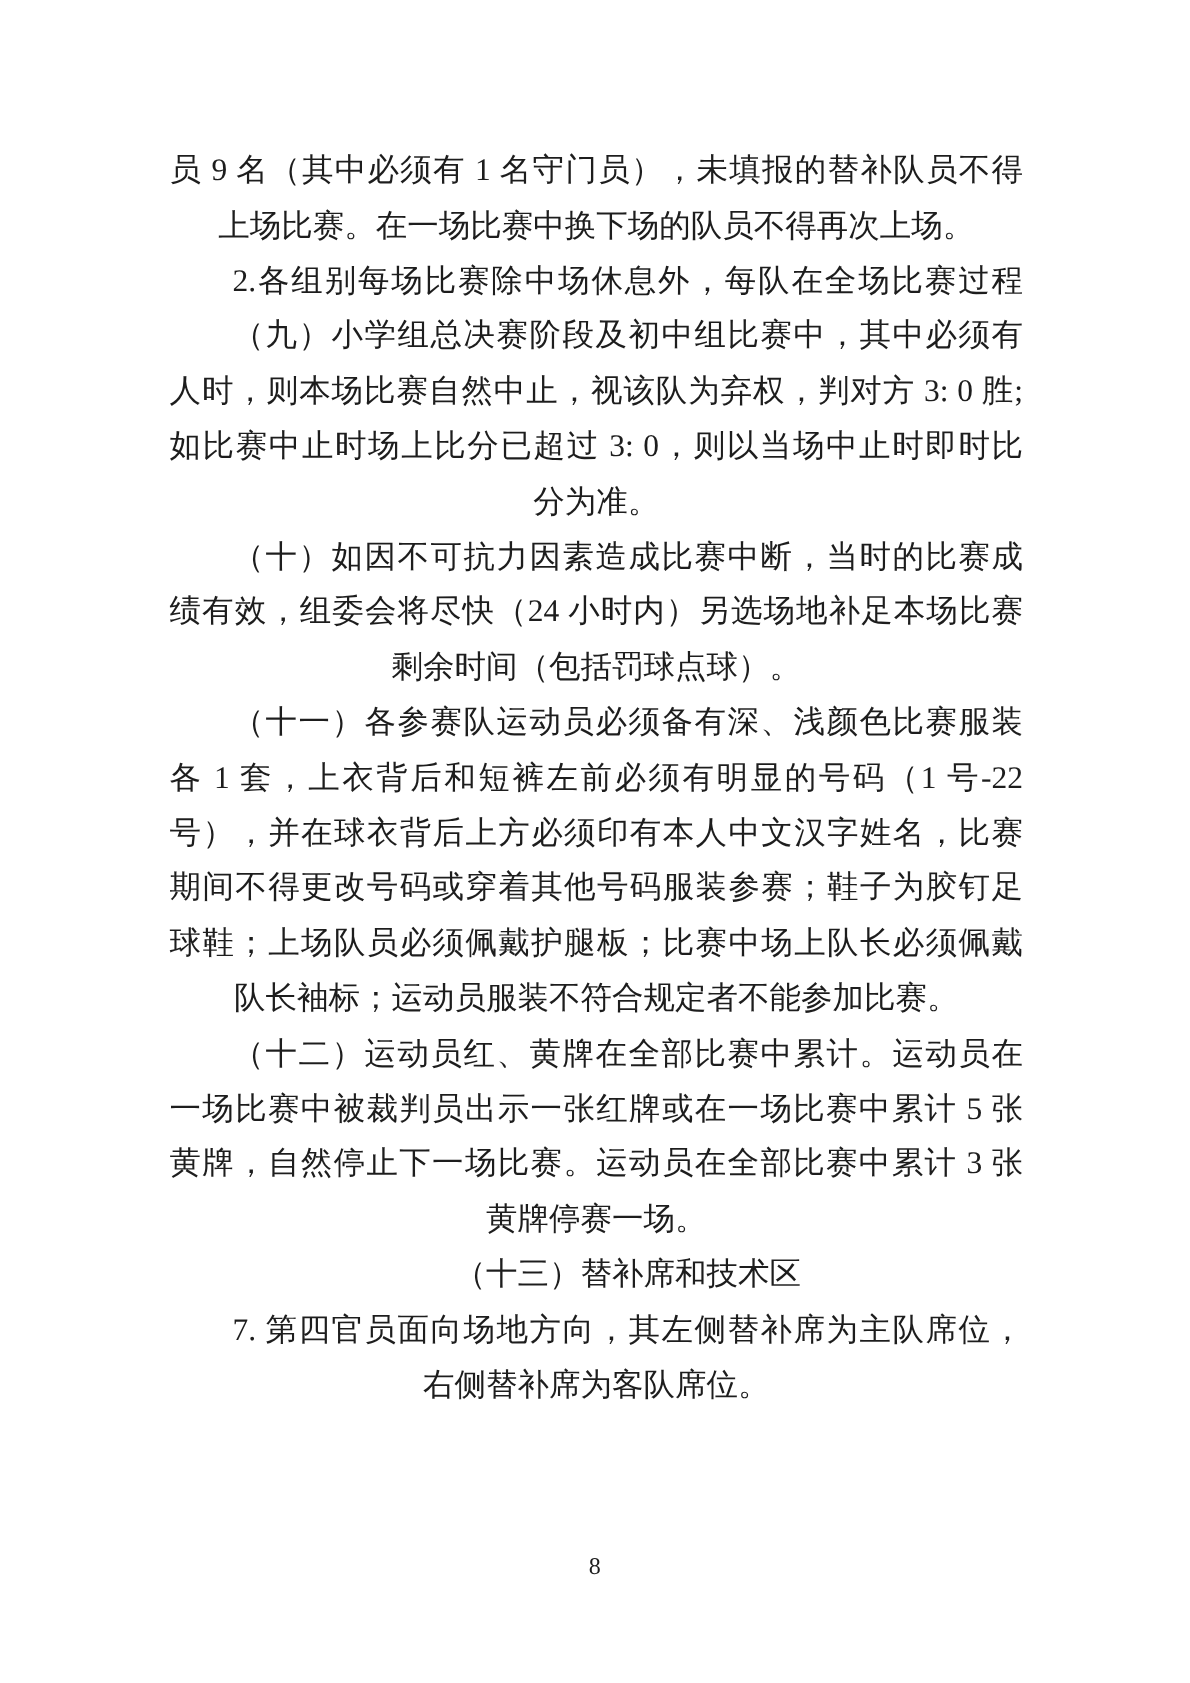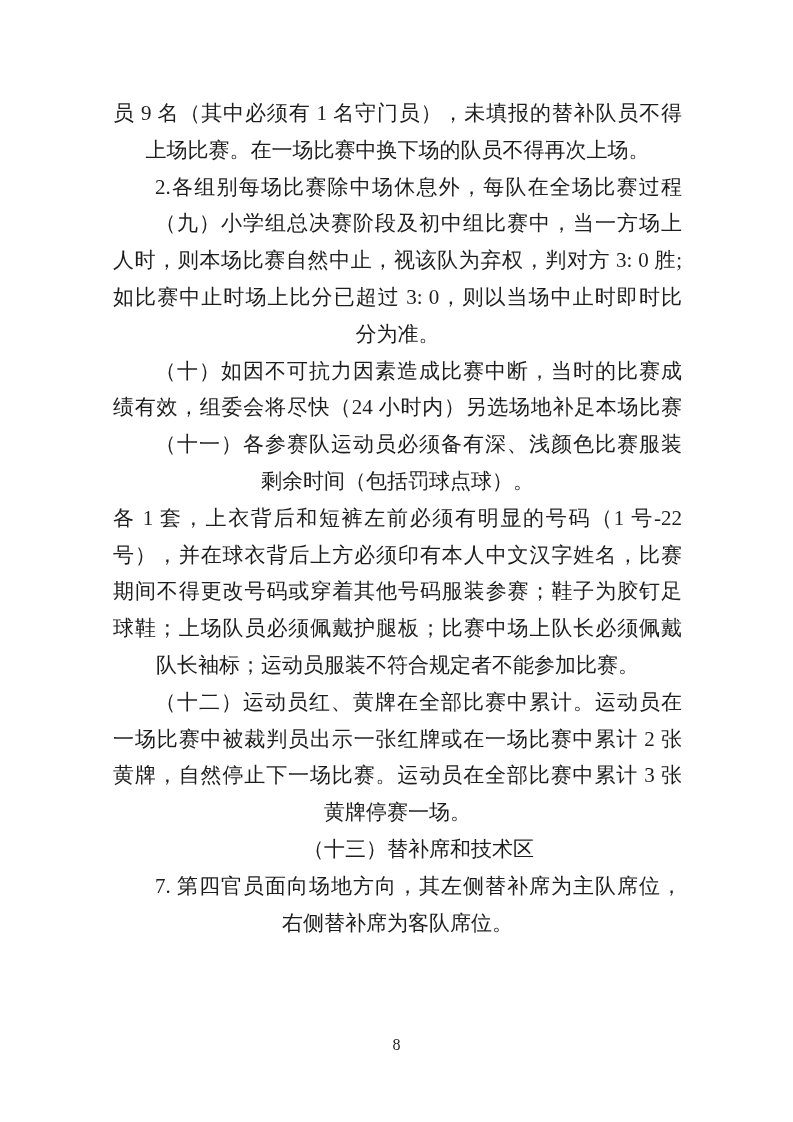--- a/index.html
+++ b/index.html
@@ -48,35 +48,35 @@
   }
 </style>
 </head>
 <body>
 
 <div class="page">
   <div class="text-block">
       <div class="line justify">员 9 名（其中必须有 1 名守门员），未填报的替补队员不得</div>
       <div class="line">上场比赛。在一场比赛中换下场的队员不得再次上场。</div>
       <div class="line indent justify">2.各组别每场比赛除中场休息外，每队在全场比赛过程</div>
-      <div class="line indent justify">（九）小学组总决赛阶段及初中组比赛中，当一方场上</div>
+      <div class="line indent justify">（九）小学组总决赛阶段及初中组比赛中，其中必须有</div>
       <div class="line justify">人时，则本场比赛自然中止，视该队为弃权，判对方 3: 0 胜;</div>
       <div class="line justify">如比赛中止时场上比分已超过 3: 0，则以当场中止时即时比</div>
       <div class="line">分为准。</div>
       <div class="line indent justify">（十）如因不可抗力因素造成比赛中断，当时的比赛成</div>
       <div class="line justify">绩有效，组委会将尽快（24 小时内）另选场地补足本场比赛</div>
+      <div class="line">剩余时间（包括罚球点球）。</div>
       <div class="line indent justify">（十一）各参赛队运动员必须备有深、浅颜色比赛服装</div>
-      <div class="line">剩余时间（包括罚球点球）。</div>
       <div class="line justify">各 1 套，上衣背后和短裤左前必须有明显的号码（1 号-22</div>
       <div class="line justify">号），并在球衣背后上方必须印有本人中文汉字姓名，比赛</div>
       <div class="line justify">期间不得更改号码或穿着其他号码服装参赛；鞋子为胶钉足</div>
       <div class="line justify">球鞋；上场队员必须佩戴护腿板；比赛中场上队长必须佩戴</div>
       <div class="line">队长袖标；运动员服装不符合规定者不能参加比赛。</div>
       <div class="line indent justify">（十二）运动员红、黄牌在全部比赛中累计。运动员在</div>
-      <div class="line justify">一场比赛中被裁判员出示一张红牌或在一场比赛中累计 2 张</div>
+      <div class="line justify">一场比赛中被裁判员出示一张红牌或在一场比赛中累计 5 张</div>
       <div class="line justify">黄牌，自然停止下一场比赛。运动员在全部比赛中累计 3 张</div>
       <div class="line">黄牌停赛一场。</div>
       <div class="line indent">（十三）替补席和技术区</div>
       <div class="line indent justify">7. 第四官员面向场地方向，其左侧替补席为主队席位，</div>
       <div class="line">右侧替补席为客队席位。</div>
     </div>
   <div class="page-number">8</div>
 </div>
 
 </body></html>

